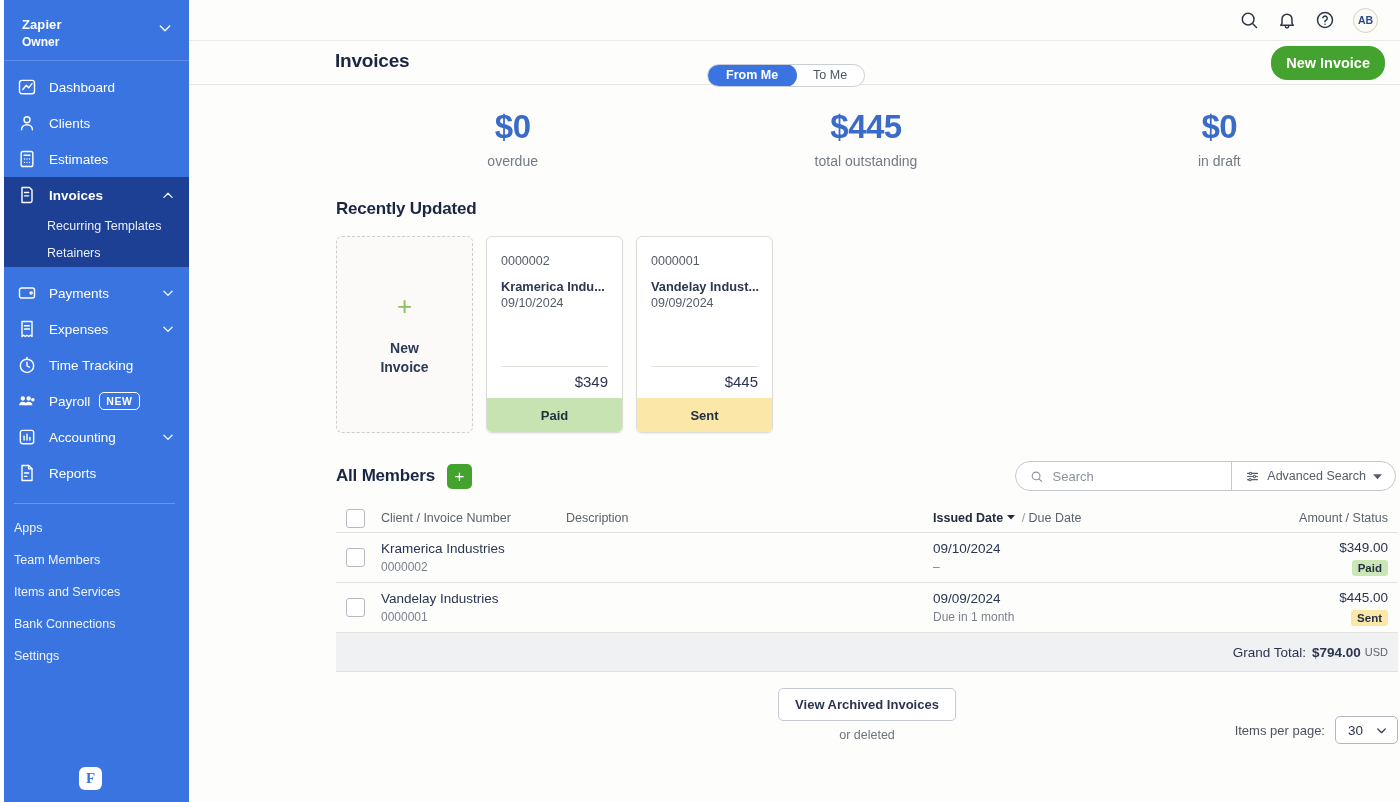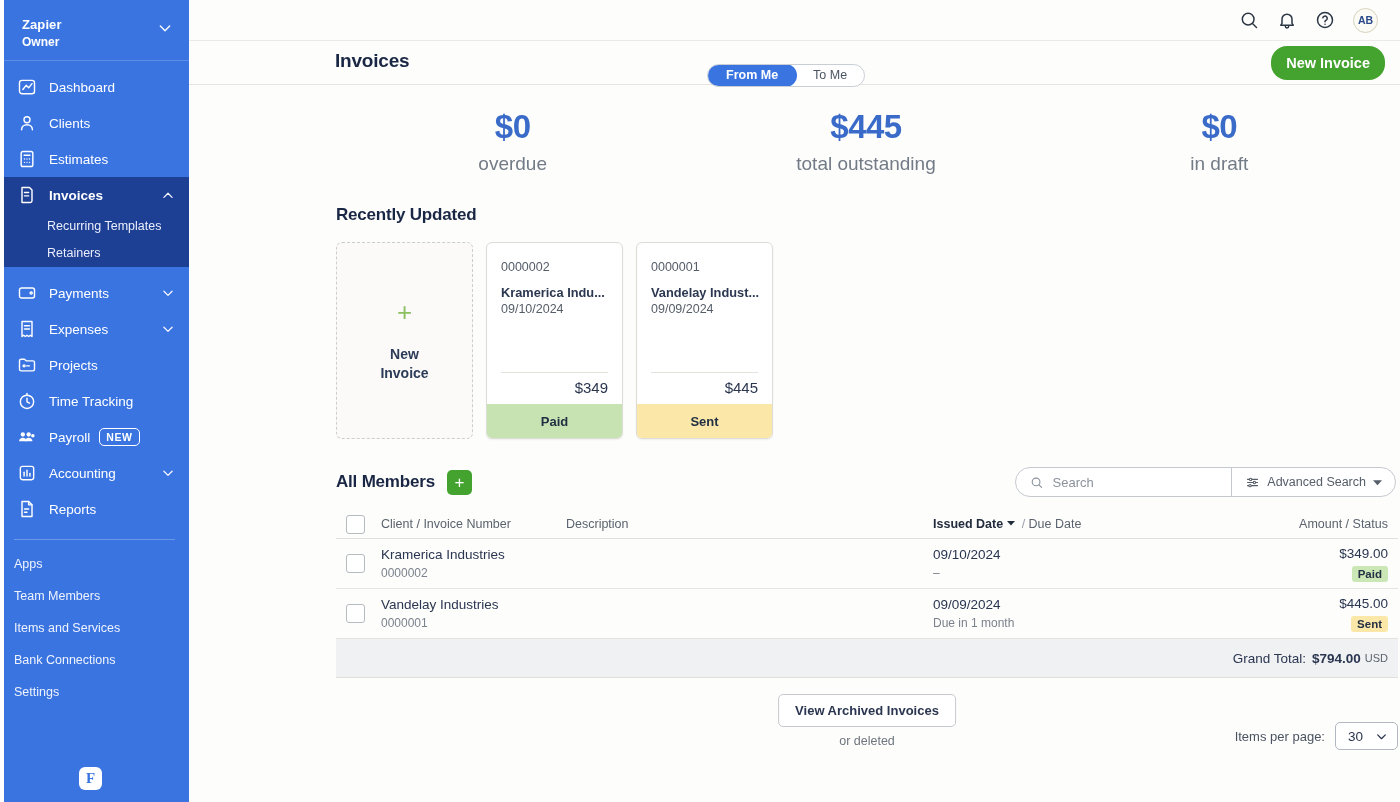--- a/index.html
+++ b/index.html
@@ -116,21 +116,21 @@
     padding: 0 19px;
   }
 
   .content { padding: 0 0 0 0; }
 
   .stats {
     display: flex; padding: 22px 0 6px 0; width: 1060px; margin-left: 147px;
   }
   .stat { flex: 1 1 0; text-align: center; }
   .stat-value { font-size: 33px; font-weight: bold; color: #3a6bc9; letter-spacing: -.5px; line-height: 40px; }
-  .stat-label { font-size: 19px; color: #737b86; margin-top: 6px; }
+  .stat-label { font-size: 14px; color: #737b86; margin-top: 6px; }
 
   .section-title {
     margin-left: 147px; font-size: 17px; font-weight: bold;
     color: #1a2744; letter-spacing: -.2px; margin-top: 24px;
   }
 
   .cards { display: flex; gap: 13px; margin-left: 147px; margin-top: 17px; }
   .card {
     width: 137px; height: 197px; border-radius: 6px;
     background: #ffffff; position: relative; overflow: hidden;
@@ -342,28 +342,20 @@
             <path d="M6 3h12v18l-2-1.5L14 21l-2-1.5L10 21l-2-1.5L6 21z"></path>
             <line x1="9" y1="8" x2="15" y2="8"></line>
             <line x1="9" y1="12" x2="15" y2="12"></line>
           </svg>
         <span class="nav-label">Expenses</span>
         <svg class="chev" viewBox="0 0 24 24" fill="none" stroke="#ffffff" stroke-width="2.2" stroke-linecap="round" stroke-linejoin="round">
             <polyline points="5 9 12 16 19 9"></polyline>
           </svg>
       </div>
 
-      <div class="nav-item">
-        <svg class="ico" viewBox="0 0 24 24" fill="none" stroke="#ffffff" stroke-width="1.7" stroke-linecap="round" stroke-linejoin="round">
-            <path d="M3 7a2 2 0 0 1 2-2h4l2 2h8a2 2 0 0 1 2 2v8a2 2 0 0 1-2 2H5a2 2 0 0 1-2-2z"></path>
-            <circle cx="8.5" cy="13" r="1.2"></circle>
-            <line x1="11.5" y1="13" x2="15" y2="13"></line>
-          </svg>
-        <span class="nav-label">Projects</span>
-      </div>
 
       <div class="nav-item">
         <svg class="ico" viewBox="0 0 24 24" fill="none" stroke="#ffffff" stroke-width="1.7" stroke-linecap="round" stroke-linejoin="round">
             <circle cx="12" cy="13" r="8"></circle>
             <polyline points="12 8.5 12 13 15 14.5"></polyline>
             <line x1="12" y1="3" x2="12" y2="5"></line>
           </svg>
         <span class="nav-label">Time Tracking</span>
       </div>
 

